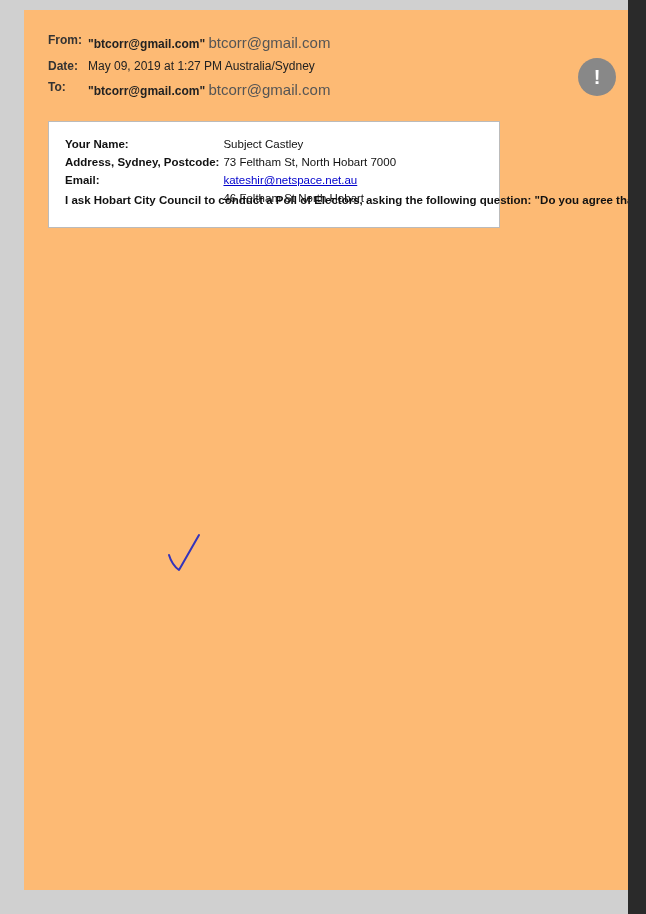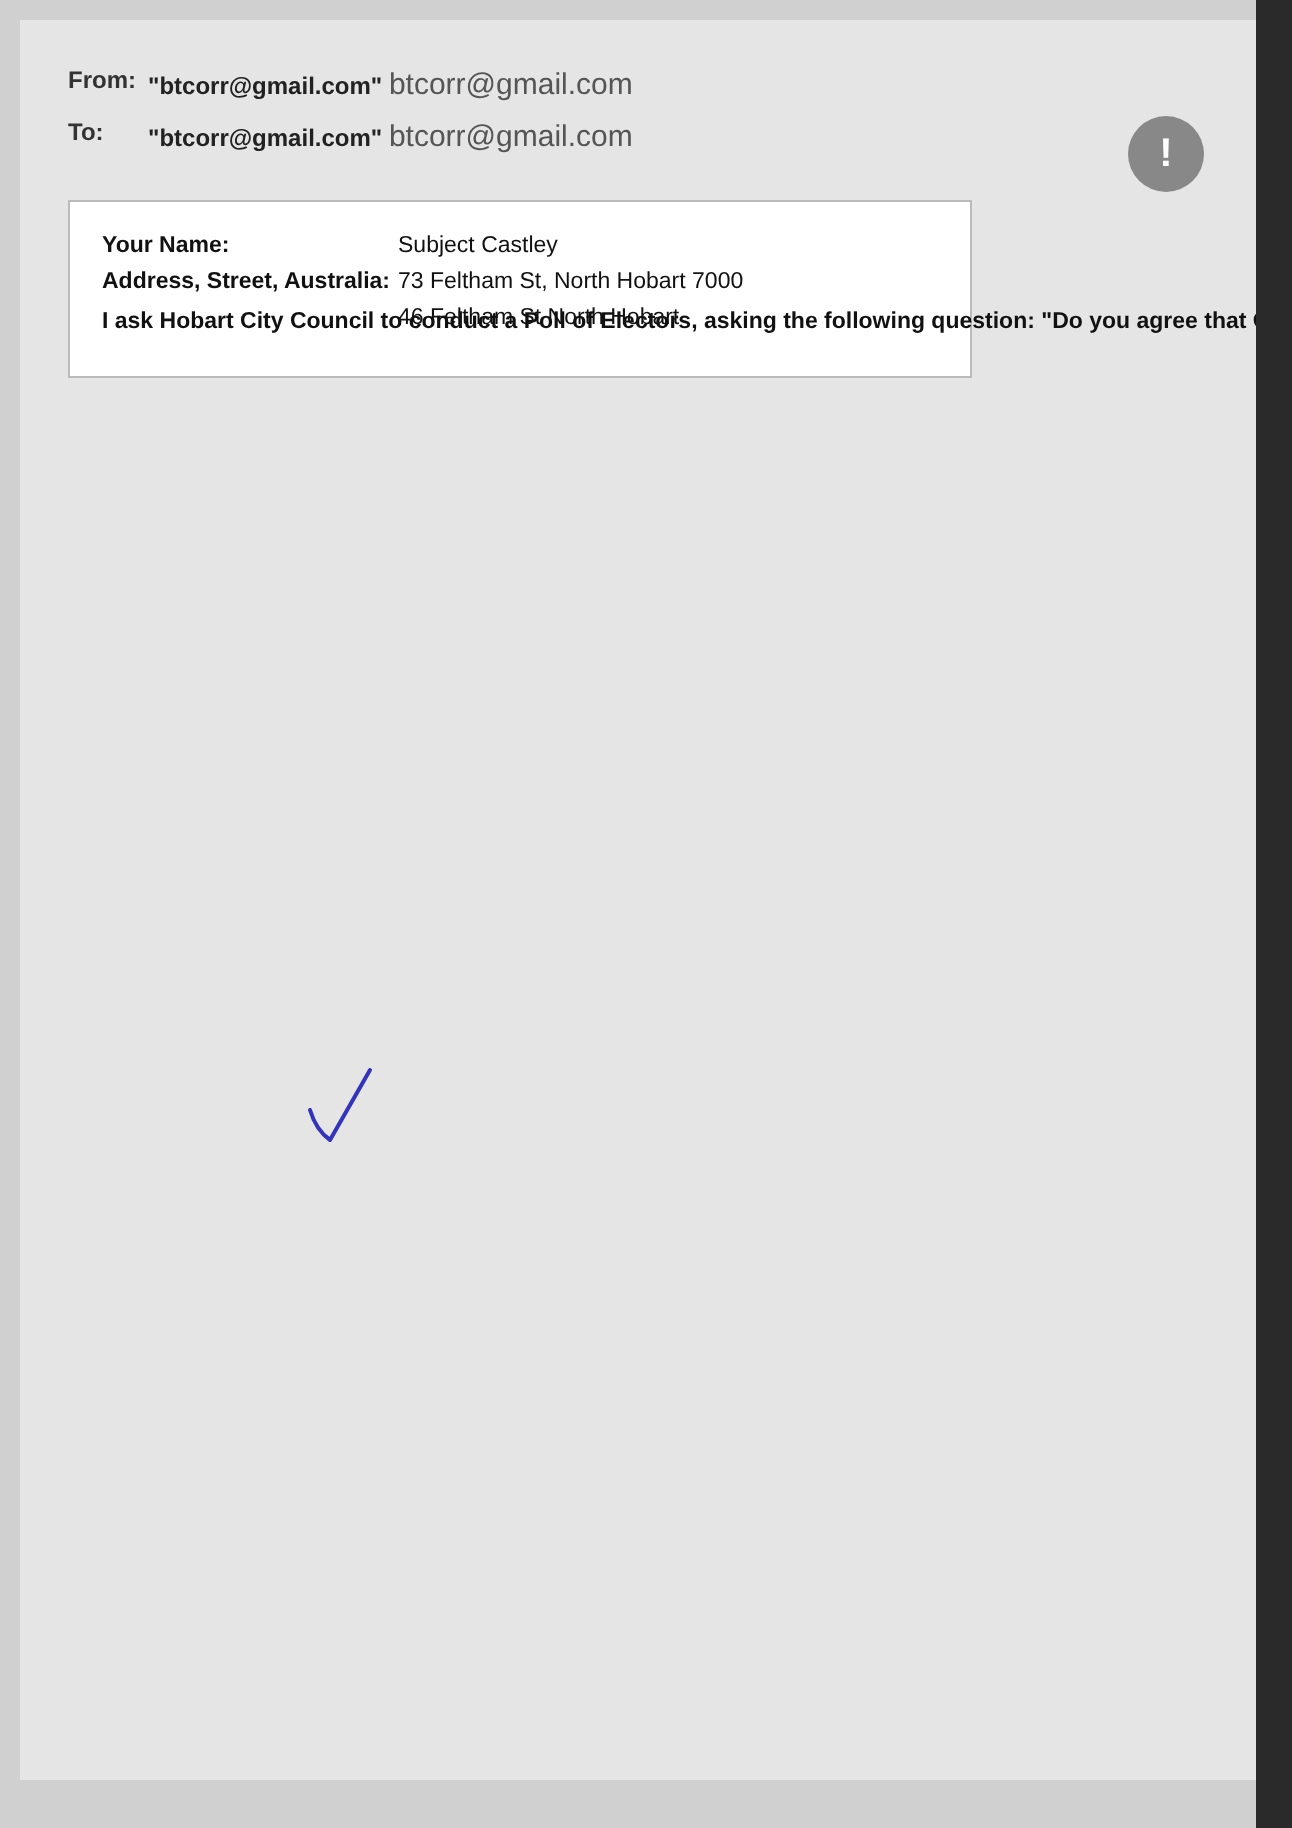--- a/index.html
+++ b/index.html
@@ -14,24 +14,24 @@
       background: #d0d0d0;
       font-family: Arial, Helvetica, sans-serif;
       font-size: 12px;
       position: relative;
       overflow: hidden;
     }
 
     .page {
       width: 620px;
       min-height: 880px;
-      background: #e5e5e5;
+      background: #fdba74;
       position: absolute;
       top: 10px;
-      left: 10px;
+      left: 24px;
       padding: 20px 24px;
     }
 
     .dark-edge {
       position: absolute;
       top: 0;
       right: 0;
       width: 18px;
       height: 914px;
       background: #2a2a2a;
@@ -148,42 +148,52 @@
     <table>
       <tbody>
           <tr>
         <td class="label">From:</td>
         <td>
           <span class="from-bold">"btcorr@gmail.com"</span>
           <span class="from-light">btcorr@gmail.com</span>
         </td>
       </tr>
       <tr>
+        <td class="label">Date:</td>
+        <td>May 09, 2019 at 1:27 PM Australia/Sydney</td>
+      </tr>
+      <tr>
         <td class="label">To:</td>
         <td>
           <span class="from-bold">"btcorr@gmail.com"</span>
           <span class="from-light">btcorr@gmail.com</span>
         </td>
       </tr>
     </tbody>
       </table>
   </div>
 
   <div class="alert-badge">!</div>
 
   <div class="content-box">
     <table class="content-table">
       <tbody>
           <tr>
         <td class="field-label">Your Name:</td>
         <td class="field-value">Subject Castley</td>
       </tr>
       <tr>
-        <td class="field-label">Address, Street, Australia:</td>
+        <td class="field-label">Address, Sydney, Postcode:</td>
         <td class="field-value">73 Feltham St, North Hobart 7000</td>
+      </tr>
+      <tr>
+        <td class="field-label">Email:</td>
+        <td class="field-value">
+          <a>kateshir@netspace.net.au</a>
+        </td>
       </tr>
       <tr>
         <td class="field-label">
           <div class="petition-text">I ask Hobart City Council to conduct a Poll of Electors, asking the following question: "Do you agree that Council should adopt the professional planning staff's full recommendations regarding heritage buildings, view-lines, streetscapes, and absolute maximum building heights as recommended, or lower as Council might decide?":</div>
         </td>
         <td class="field-value">46 Feltham St North Hobart</td>
       </tr>
     </tbody>
       </table>
   </div>

